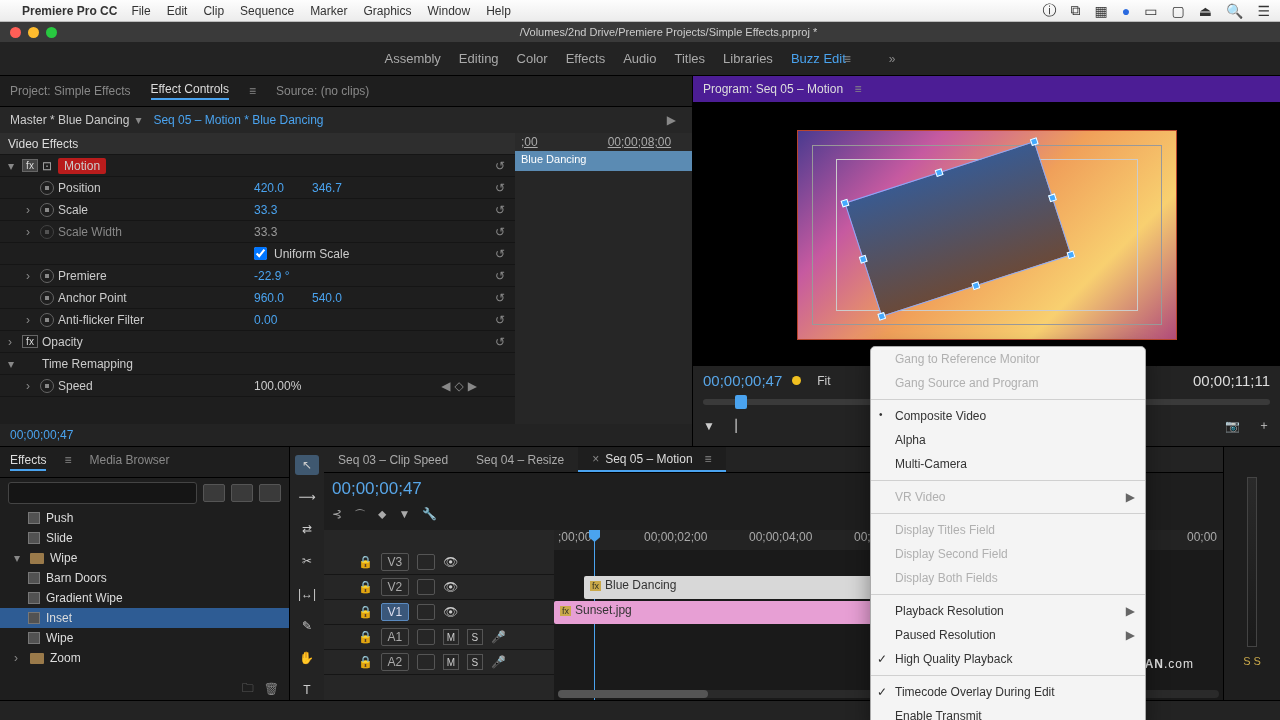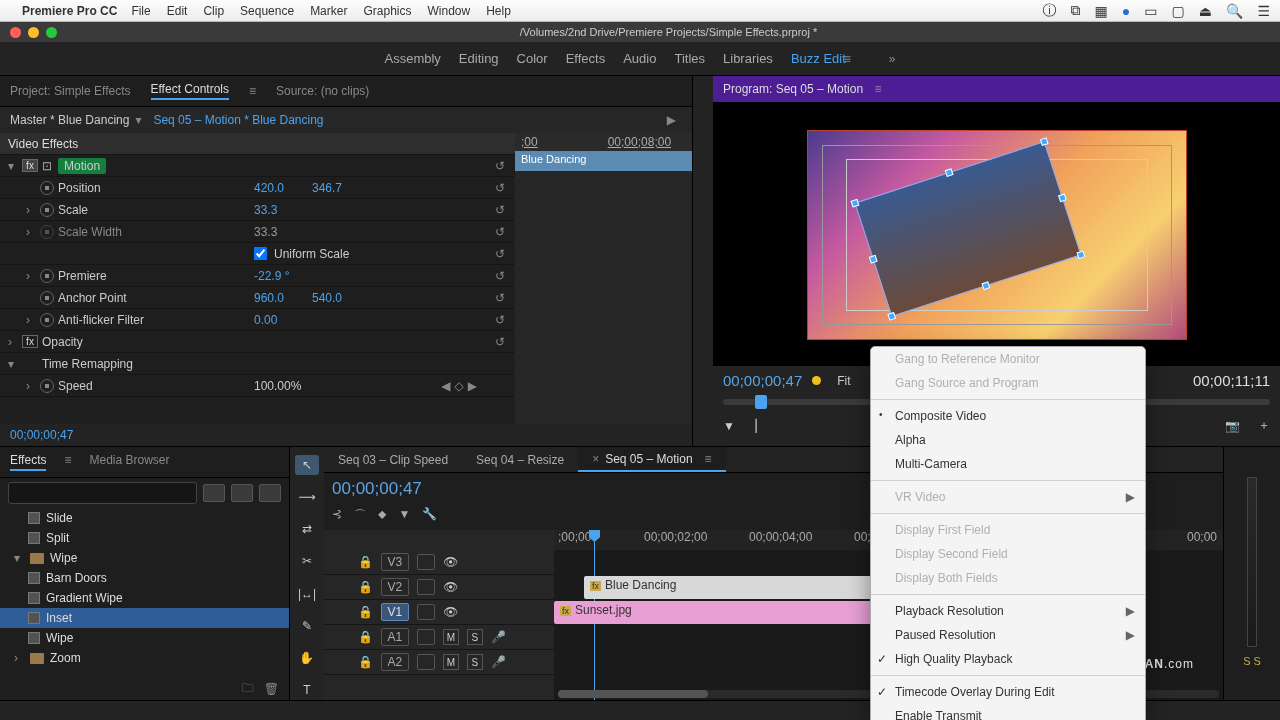--- a/index.html
+++ b/index.html
@@ -21,21 +21,21 @@
 .titlebar .path { flex:1; text-align:center; font-size:11px; }
 
 
 .wsbar { height:34px; background:#232323; display:flex; align-items:center; justify-content:center; gap:18px; border-bottom:1px solid #000; }
 .wsbar .ws { color:#aaa; font-size:13px; }
 .wsbar .ws.active { color:#4aa3ef; }
 .wsbar .wsicon { color:#888; margin-left:-20px; }
 .wsbar .overflow { color:#888; margin-left:20px; }
 
 
-.top { display:flex; height:370px;gap:20px; }
+.top { display:flex; height:370px; }
 .bottom { display:flex; height:254px; border-top:1px solid #000; }
 
 
 .left-top { width:693px; background:#1e1e1e; border-right:1px solid #000; display:flex; flex-direction:column; }
 .panel-tabs { display:flex; align-items:center; gap:20px; padding:6px 10px; border-bottom:1px solid #000; }
 .panel-tabs .tab { color:#888; font-size:12px; }
 .panel-tabs .tab.active { color:#ddd; border-bottom:2px solid #4aa3ef; padding-bottom:2px; }
 .panel-tabs .menu-icon { color:#888; }
 .ec-head { display:flex; align-items:center; padding:6px 10px; background:#262626; }
 .ec-head .master { color:#ccc; }
@@ -54,21 +54,21 @@
 .ec-row .fx { width:16px; font-size:10px; color:#ddd; border:1px solid #666; text-align:center; margin-right:4px; }
 .ec-row .fx.t { background:#444; }
 .ec-row .stop { width:14px; height:14px; border:1px solid #666; border-radius:50%; margin-right:4px; display:flex; align-items:center; justify-content:center; }
 .ec-row .stop::after { content:""; width:4px; height:4px; background:#888; }
 .ec-row .lbl { color:#ccc; }
 .ec-row .ind { margin-left:18px; }
 .ec-row .val { color:#4aa3ef; position:absolute; left:254px; }
 .ec-row .val2 { color:#4aa3ef; position:absolute; left:312px; }
 .ec-row .valg { color:#999; position:absolute; left:254px; }
 .ec-row .reset { position:absolute; right:10px; color:#888; }
-.ec-row .hl { background:#15803d; padding:1px 6px; border-radius:2px; }
+.ec-row .hl { background:#b91c1c; padding:1px 6px; border-radius:2px; }
 .ec-row input[type=checkbox]{ position:absolute; left:254px; }
 .ec-row .cblabel { position:absolute; left:274px; color:#ccc; }
 .ec-row .kf { position:absolute; right:38px; display:flex; gap:4px; color:#888; font-size:10px; }
 .ec-foot { height:22px; display:flex; align-items:center; padding:0 10px; background:#232323; }
 .ec-foot .tc { color:#4aa3ef; }
 
 
 .right-top { flex:1; background:#4c1d95; display:flex; flex-direction:column; }
 .prog-tab { padding:6px 10px; border-bottom:1px solid #000; color:#ddd; }
 .prog-view { flex:1; display:flex; align-items:center; justify-content:center; background:#000; position:relative; }
@@ -373,25 +373,25 @@
     </div>
     <div class="eff-search">
       <input type="text" style="">
       <div class="ic"></div>
       <div class="ic"></div>
       <div class="ic"></div>
     </div>
     <div class="eff-tree">
       <div class="eff-item">
           <span class="picon"></span>
-          <span>Slide</span>
+          <span>Push</span>
         </div>
       <div class="eff-item">
           <span class="picon"></span>
-          <span>Split</span>
+          <span>Slide</span>
         </div>
       <div class="eff-item folder">
           <span class="disc">▾</span>
           <span class="ficon"></span>
           <span>Wipe</span>
         </div>
       <div class="eff-item">
           <span class="picon"></span>
           <span>Barn Doors</span>
         </div>
@@ -522,21 +522,21 @@
 <div class="ctxmenu">
   <div class="mi disabled">Gang to Reference Monitor</div>
   <div class="mi disabled">Gang Source and Program</div>
   <div class="sep"></div>
   <div class="mi"><span class="bullet">•</span><span>Composite Video</span></div>
   <div class="mi">Alpha</div>
   <div class="mi">Multi-Camera</div>
   <div class="sep"></div>
   <div class="mi disabled"><span>VR Video</span><span class="sub">▶</span></div>
   <div class="sep"></div>
-  <div class="mi disabled">Display First Field</div>
+  <div class="mi disabled">Display Titles Field</div>
   <div class="mi disabled">Display Second Field</div>
   <div class="mi disabled">Display Both Fields</div>
   <div class="sep"></div>
   <div class="mi"><span>Playback Resolution</span><span class="sub">▶</span></div>
   <div class="mi"><span>Paused Resolution</span><span class="sub">▶</span></div>
   <div class="mi"><span class="check">✓</span><span>High Quality Playback</span></div>
   <div class="sep"></div>
   <div class="mi"><span class="check">✓</span><span>Timecode Overlay During Edit</span></div>
   <div class="mi">Enable Transmit</div>
 

